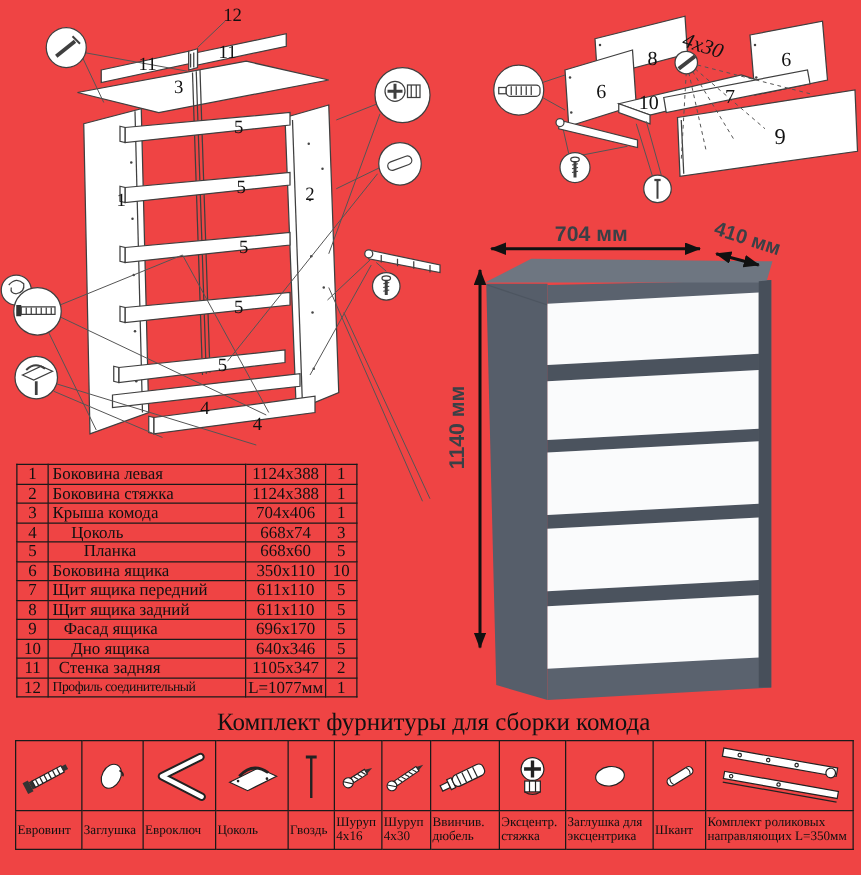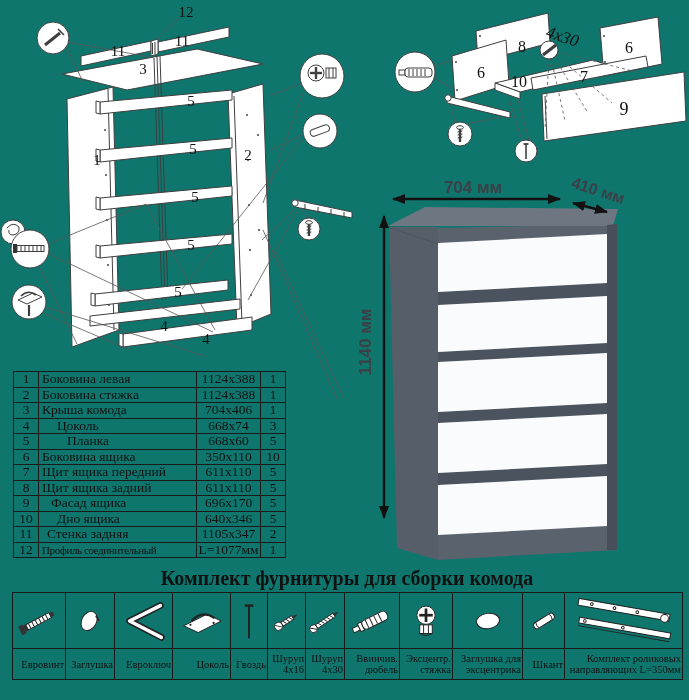--- a/index.html
+++ b/index.html
@@ -1,35 +1,35 @@
 <!DOCTYPE html>
 <html><head>
 <meta charset="utf-8">
 <style>
   html,body{margin:0;padding:0;background:#ffffff;}
-  #stage{position:relative;width:689px;height:700px;background:#0f766e;overflow:hidden;
+  #stage{position:relative;width:689px;height:700px;background:#ef4444;overflow:hidden;
          font-family:"Liberation Serif", serif;}
   #diagram-canvas{position:absolute;left:0;top:0;}
 
   
   #parts-table{position:absolute;left:13px;top:371px;border-collapse:collapse;
                font-family:"Liberation Serif", serif;font-size:13.5px;color:#111;
                table-layout:fixed;}
   #parts-table td{border:1.6px solid #1a1a1a;padding:0 3px;height:14.5px;line-height:14px;
                   white-space:nowrap;overflow:hidden;}
   #parts-table td.c{text-align:center;padding:0 1px;}
   #parts-table td.nm{text-align:left;}
   #parts-table td.cond{font-size:11px;letter-spacing:-0.4px;}
 
   
   #hw-title{position:absolute;left:12px;top:567px;width:670px;text-align:center;
-            font-family:"Liberation Serif", serif;font-size:20px;color:#111;font-weight:bold;}
+            font-family:"Liberation Serif", serif;font-size:20px;color:#111;}
   #hw-table{position:absolute;left:12px;top:592px;border-collapse:collapse;table-layout:fixed;
             font-family:"Liberation Serif", serif;color:#111;}
-  #hw-table td{border:1.6px solid #1a1a1a;text-align:right;vertical-align:middle;padding:0;}
+  #hw-table td{border:1.6px solid #1a1a1a;text-align:left;vertical-align:middle;padding:0;}
   #hw-table tr.icons td{height:55px;}
   #hw-table tr.names td{height:30px;font-size:10.5px;line-height:11px;padding:0 1px;}
   #hw-table tr.qty td{height:19px;font-size:16px;}
   .ic{display:block;margin:0 auto;}
 </style>
 </head>
 <body>
 
 <div id="stage">
 

